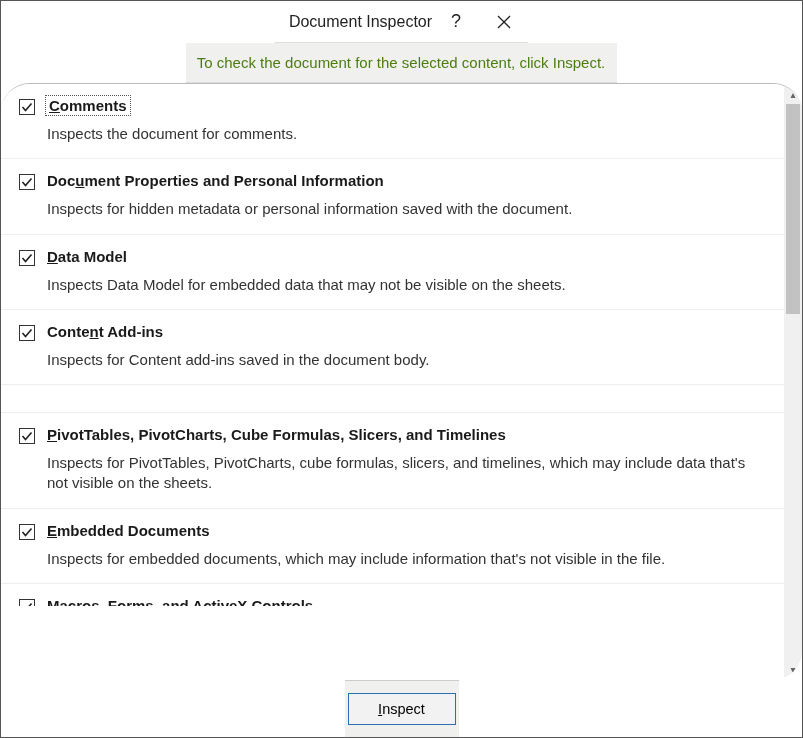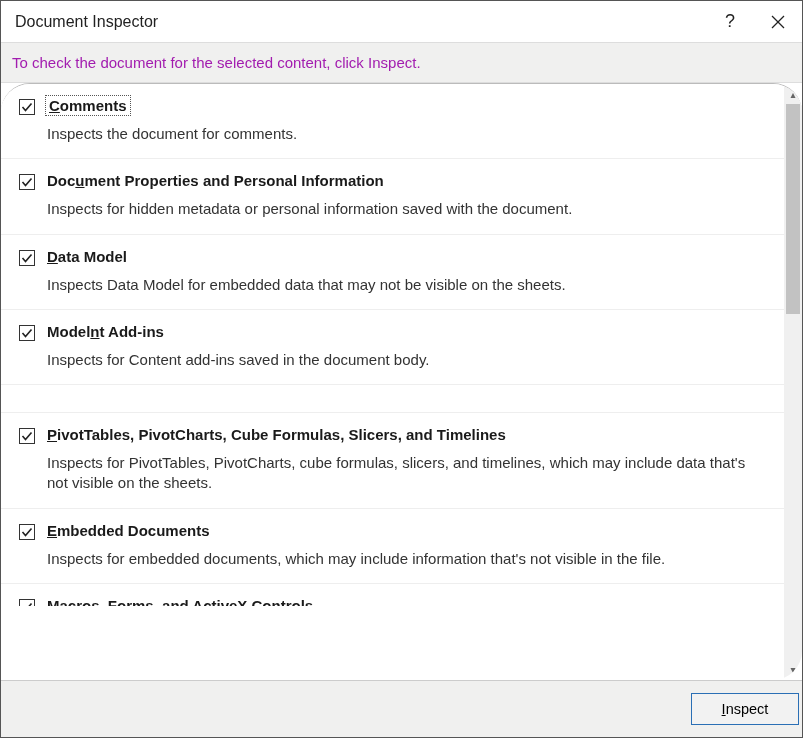--- a/index.html
+++ b/index.html
@@ -9,20 +9,21 @@
     background: #fff;
     color: #222;
   }
   .dialog {
     width: 803px;
     height: 738px;
     border: 1px solid #555;
     background: #fff;
     display: flex;
     flex-direction: column;
+    align-items: center;
   }
   .titlebar {
     height: 42px;
     background: #fff;
     display: flex;
     align-items: center;
     padding: 0 0 0 14px;
     border-bottom: 1px solid #ddd;
   }
   .titlebar-title {
@@ -44,21 +45,21 @@
     display: flex;
     align-items: center;
     justify-content: center;
     cursor: pointer;
   }
   .titlebar-close svg { width: 14px; height: 14px; }
   .instruction-bar {
     background: #f0f0ef;
     padding: 11px 12px 11px 11px;
     font-size: 15px;
-    color: #a21caf;
+    color: #4d7c0f;
     border-bottom: 1px solid #ddd;
   }
   .content-wrap {
     flex: 1;
     display: flex;
     border-top: 1px solid #bbb;
     overflow: hidden;
     border-radius: 29px;
   }
   .list {
@@ -209,21 +210,21 @@
           </div>
           <div class="item-desc">Inspects Data Model for embedded data that may not be visible on the sheets.</div>
         </div>
         <div class="item">
           <div class="item-header">
             <div class="checkbox">
               <svg viewBox="0 0 12 12">
                 <polyline points="1.5,6 4.5,9.5 10.5,2.5" fill="none" stroke="#222" stroke-width="1.6"></polyline>
               </svg>
             </div>
-            <div class="item-title"><span>Model</span><span class="underline-accel">n</span><span>t Add-ins</span></div>
+            <div class="item-title"><span>Conte</span><span class="underline-accel">n</span><span>t Add-ins</span></div>
           </div>
           <div class="item-desc">Inspects for Content add-ins saved in the document body.</div>
         </div>
         <div class="item">
         </div>
         <div class="item">
           <div class="item-header">
             <div class="checkbox">
               <svg viewBox="0 0 12 12">
                 <polyline points="1.5,6 4.5,9.5 10.5,2.5" fill="none" stroke="#222" stroke-width="1.6"></polyline>

